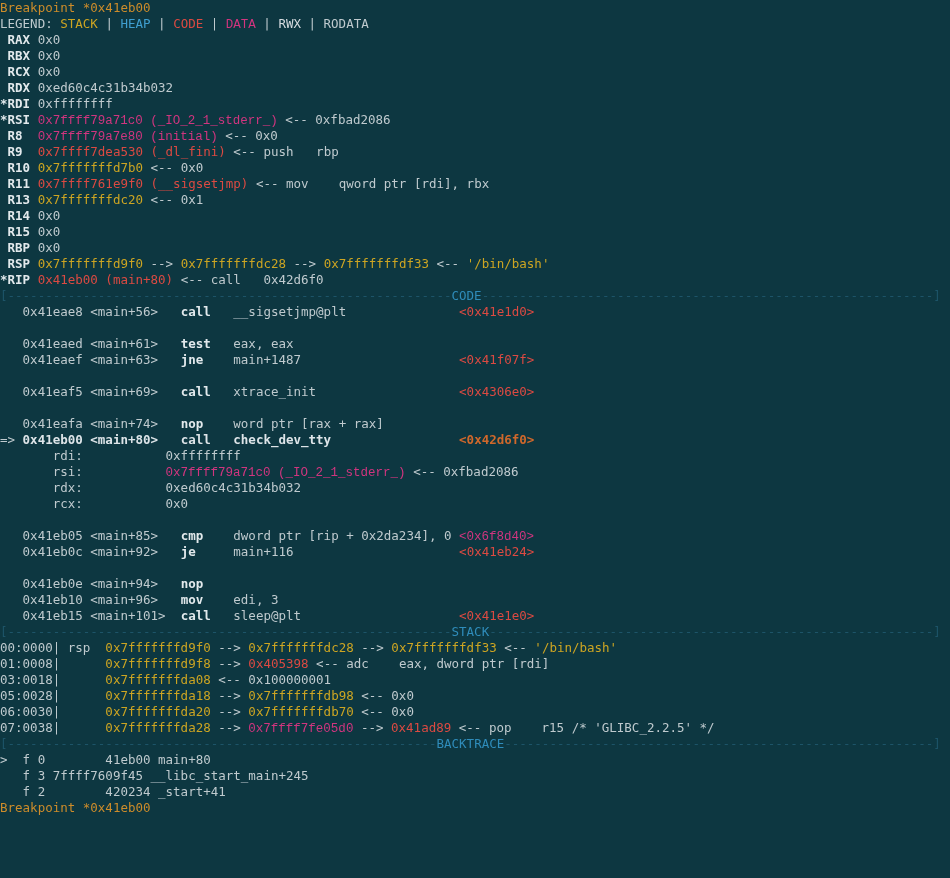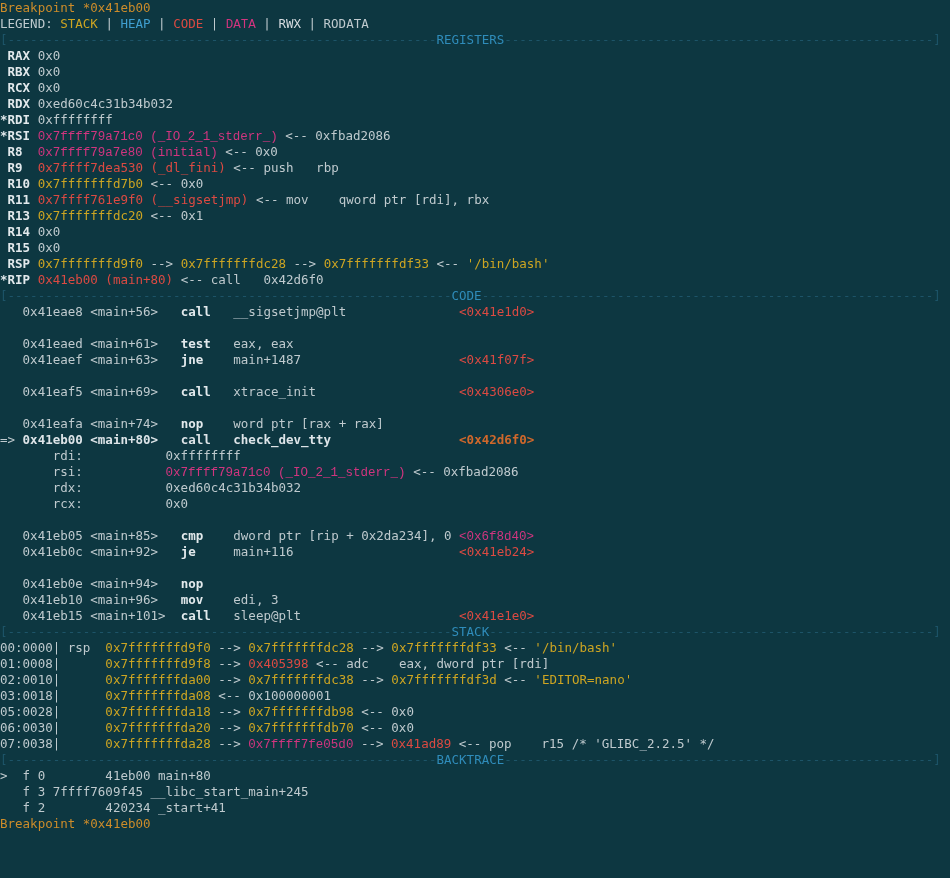--- a/index.html
+++ b/index.html
@@ -32,34 +32,34 @@
   .sep      { color:var(--sep); }
   .seplabel { color:var(--seplabel); }
   .curr     { color:var(--curr); font-weight:bold; }
 </style>
 </head>
 <body>
 
 <div id="terminal">
     <div class="line"><span class="bp">Breakpoint *0x41eb00</span></div>
     <div class="line"><span class="fg">LEGEND: </span><span class="yellow">STACK</span><span class="fg"> | </span><span class="blue">HEAP</span><span class="fg"> | </span><span class="red">CODE</span><span class="fg"> | </span><span class="magenta">DATA</span><span class="fg"> | </span><span class="rwx">RWX</span><span class="fg"> | </span><span class="fg">RODATA</span></div>
-    <div class="line"><span class="sep">[---------------------------------------------------------</span><span class="seplabel">REGISTERS</span><span class="sep">---------------------------------------------------------]</span></div>
     <div class="line"><span class="bold"> RAX </span><span class="fg">0x0</span></div>
     <div class="line"><span class="bold"> RBX </span><span class="fg">0x0</span></div>
     <div class="line"><span class="bold"> RCX </span><span class="fg">0x0</span></div>
     <div class="line"><span class="bold"> RDX </span><span class="fg">0xed60c4c31b34b032</span></div>
     <div class="line"><span class="bold">*RDI </span><span class="fg">0xffffffff</span></div>
     <div class="line"><span class="bold">*RSI </span><span class="magenta">0x7ffff79a71c0 (_IO_2_1_stderr_)</span><span class="fg"> &lt;-- 0xfbad2086</span></div>
     <div class="line"><span class="bold"> R8  </span><span class="magenta">0x7ffff79a7e80 (initial)</span><span class="fg"> &lt;-- 0x0</span></div>
     <div class="line"><span class="bold"> R9  </span><span class="red">0x7ffff7dea530 (_dl_fini)</span><span class="fg"> &lt;-- push   rbp</span></div>
     <div class="line"><span class="bold"> R10 </span><span class="yellow">0x7fffffffd7b0</span><span class="fg"> &lt;-- 0x0</span></div>
     <div class="line"><span class="bold"> R11 </span><span class="red">0x7ffff761e9f0 (__sigsetjmp)</span><span class="fg"> &lt;-- mov    qword ptr [rdi], rbx</span></div>
     <div class="line"><span class="bold"> R13 </span><span class="yellow">0x7fffffffdc20</span><span class="fg"> &lt;-- 0x1</span></div>
     <div class="line"><span class="bold"> R14 </span><span class="fg">0x0</span></div>
     <div class="line"><span class="bold"> R15 </span><span class="fg">0x0</span></div>
+    <div class="line"><span class="bold"> RBP </span><span class="fg">0x0</span></div>
     <div class="line"><span class="bold"> RSP </span><span class="yellow">0x7fffffffd9f0</span><span class="fg"> --&gt; </span><span class="yellow">0x7fffffffdc28</span><span class="fg"> --&gt; </span><span class="yellow">0x7fffffffdf33</span><span class="fg"> &lt;-- </span><span class="yellow">'/bin/bash'</span></div>
     <div class="line"><span class="bold">*RIP </span><span class="red">0x41eb00 (main+80)</span><span class="fg"> &lt;-- call   0x42d6f0</span></div>
     <div class="line"><span class="sep">[-----------------------------------------------------------</span><span class="seplabel">CODE</span><span class="sep">------------------------------------------------------------]</span></div>
     <div class="line"><span class="fg">   0x41eae8 &lt;main+56&gt;   </span><span class="boldw">call</span><span class="fg">   __sigsetjmp@plt</span><span class="fg">               </span><span class="red">&lt;0x41e1d0&gt;</span></div>
     <div class="line"><span class="fg">&nbsp;</span></div>
     <div class="line"><span class="fg">   0x41eaed &lt;main+61&gt;   </span><span class="boldw">test</span><span class="fg">   eax, eax</span></div>
     <div class="line"><span class="fg">   0x41eaef &lt;main+63&gt;   </span><span class="boldw">jne</span><span class="fg">    main+1487</span><span class="fg">                     </span><span class="red">&lt;0x41f07f&gt;</span></div>
     <div class="line"><span class="fg">&nbsp;</span></div>
     <div class="line"><span class="fg">   0x41eaf5 &lt;main+69&gt;   </span><span class="boldw">call</span><span class="fg">   xtrace_init</span><span class="fg">                   </span><span class="red">&lt;0x4306e0&gt;</span></div>
     <div class="line"><span class="fg">&nbsp;</span></div>
@@ -72,21 +72,20 @@
     <div class="line"><span class="fg">&nbsp;</span></div>
     <div class="line"><span class="fg">   0x41eb05 &lt;main+85&gt;   </span><span class="boldw">cmp</span><span class="fg">    dword ptr [rip + 0x2da234], 0 </span><span class="magenta">&lt;0x6f8d40&gt;</span></div>
     <div class="line"><span class="fg">   0x41eb0c &lt;main+92&gt;   </span><span class="boldw">je</span><span class="fg">     main+116</span><span class="fg">                      </span><span class="red">&lt;0x41eb24&gt;</span></div>
     <div class="line"><span class="fg">&nbsp;</span></div>
     <div class="line"><span class="fg">   0x41eb0e &lt;main+94&gt;   </span><span class="boldw">nop</span></div>
     <div class="line"><span class="fg">   0x41eb10 &lt;main+96&gt;   </span><span class="boldw">mov</span><span class="fg">    edi, 3</span></div>
     <div class="line"><span class="fg">   0x41eb15 &lt;main+101&gt;  </span><span class="boldw">call</span><span class="fg">   sleep@plt</span><span class="fg">                     </span><span class="red">&lt;0x41e1e0&gt;</span></div>
     <div class="line"><span class="sep">[-----------------------------------------------------------</span><span class="seplabel">STACK</span><span class="sep">-----------------------------------------------------------]</span></div>
     <div class="line"><span class="fg">00:0000| rsp  </span><span class="yellow">0x7fffffffd9f0</span><span class="fg"> --&gt; </span><span class="yellow">0x7fffffffdc28</span><span class="fg"> --&gt; </span><span class="yellow">0x7fffffffdf33</span><span class="fg"> &lt;-- </span><span class="yellow">'/bin/bash'</span></div>
     <div class="line"><span class="fg">01:0008|      </span><span class="yellow">0x7fffffffd9f8</span><span class="fg"> --&gt; </span><span class="red">0x405398</span><span class="fg"> &lt;-- adc    eax, dword ptr [rdi]</span></div>
-    <div class="line"><span class="fg">02:0010|      </span><span class="yellow">0x7fffffffda00</span><span class="fg"> --&gt; </span><span class="yellow">0x7fffffffdc38</span><span class="fg"> --&gt; </span><span class="yellow">0x7fffffffdf3d</span><span class="fg"> &lt;-- </span><span class="yellow">'EDITOR=nano'</span></div>
     <div class="line"><span class="fg">03:0018|      </span><span class="yellow">0x7fffffffda08</span><span class="fg"> &lt;-- 0x100000001</span></div>
     <div class="line"><span class="fg">05:0028|      </span><span class="yellow">0x7fffffffda18</span><span class="fg"> --&gt; </span><span class="yellow">0x7fffffffdb98</span><span class="fg"> &lt;-- 0x0</span></div>
     <div class="line"><span class="fg">06:0030|      </span><span class="yellow">0x7fffffffda20</span><span class="fg"> --&gt; </span><span class="yellow">0x7fffffffdb70</span><span class="fg"> &lt;-- 0x0</span></div>
     <div class="line"><span class="fg">07:0038|      </span><span class="yellow">0x7fffffffda28</span><span class="fg"> --&gt; </span><span class="magenta">0x7ffff7fe05d0</span><span class="fg"> --&gt; </span><span class="red">0x41ad89</span><span class="fg"> &lt;-- pop    r15 /* 'GLIBC_2.2.5' */</span></div>
     <div class="line"><span class="sep">[---------------------------------------------------------</span><span class="seplabel">BACKTRACE</span><span class="sep">---------------------------------------------------------]</span></div>
     <div class="line"><span class="fg">&gt;  f 0        41eb00 main+80</span></div>
     <div class="line"><span class="fg">   f 3 7ffff7609f45 __libc_start_main+245</span></div>
     <div class="line"><span class="fg">   f 2        420234 _start+41</span></div>
     <div class="line"><span class="bp">Breakpoint *0x41eb00</span></div>
   </div>

